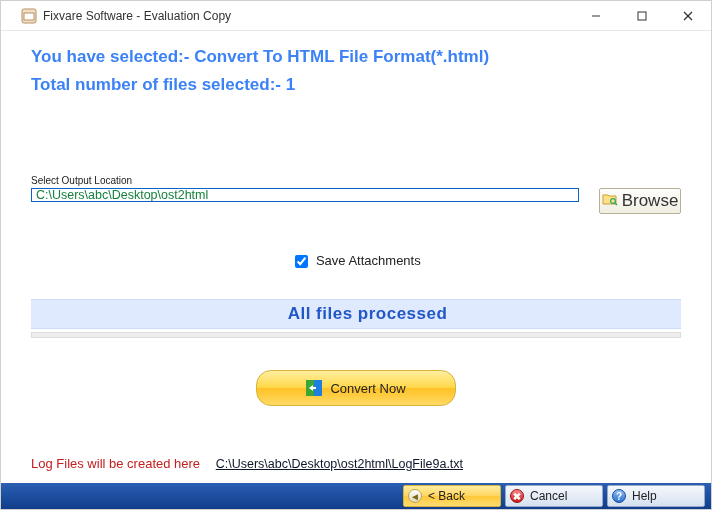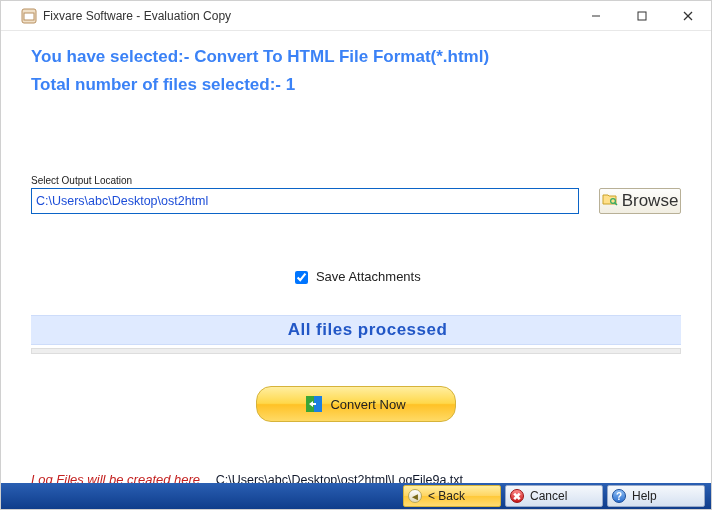--- a/index.html
+++ b/index.html
@@ -7,31 +7,31 @@
   .window { width: 712px; height: 510px; border: 1px solid #d0d0d0; position: relative; background: #fff; }
   .titlebar { height: 30px; display: flex; align-items: center; padding: 0 0 0 20px; border-bottom: 1px solid #e8e8e8; }
   .title-icon { width: 16px; height: 16px; display: inline-block; margin-right: 6px; }
   .title-text { font-size: 12px; color: #333; flex: 1; }
   .win-controls { display: flex; height: 100%; }
   .win-btn { width: 46px; height: 100%; display: flex; align-items: center; justify-content: center; font-size: 12px; color: #333; cursor: default; }
   .content { padding: 14px 30px 0 30px; }
   .info-line { color: #3b82f6; font-weight: bold; font-size: 17px; margin: 2px 0 8px 0; }
   .label-output { font-size: 10px; color: #222; margin-top: 80px; }
   .output-row { display: flex; align-items: stretch; margin-top: 2px; }
-  .output-input { flex: 1; height: 26px; border: 1px solid #0b64c7; padding: 2px 4px; font-size: 12.5px; color: #1d4ed8; outline: none; }
+  .output-input { flex: 1; height: 14px; border: 1px solid #0b64c7; padding: 2px 4px; font-size: 12.5px; color: #15803d; outline: none; }
   .browse-btn {
     width: 82px; height: 26px; margin-left: 20px;
     border: 1px solid #b8b097;
     background: linear-gradient(#fdfdfb, #f1eee2);
     display: flex; align-items: center; justify-content: center;
     font-size: 17px; color: #333; cursor: default;
     border-radius: 2px;
   }
   .browse-btn .icon { margin-right: 4px; }
-  .check-row { text-align: center; margin-top: 54px; font-size: 13px; color: #222; }
+  .check-row { text-align: center; margin-top: 38px; font-size: 13px; color: #222; }
   .check-row input { vertical-align: middle; margin-right: 4px; }
   .status-bar {
     margin-top: 28px; height: 30px; background: #dfeaff;
     color: #2257c6; font-size: 17px; font-weight: 600;
     display: flex; align-items: center; justify-content: center;
     border-top: 1px solid #cddcfa; border-bottom: 1px solid #cddcfa;
     letter-spacing: .5px;
     padding-left: 23px;
   }
   .progress { height: 6px; background: #eee; border: 1px solid #ddd; margin-top: 3px; }
@@ -40,21 +40,21 @@
     display: inline-flex; align-items: center; justify-content: center;
     width: 200px; height: 36px;
     border: 1px solid #d6b33a;
     border-radius: 15px;
     background: linear-gradient(#ffeea0 0%, #ffd84a 48%, #ffc226 52%, #ffda66 100%);
     font-size: 13px; color: #222; font-weight: 400;
     cursor: default;
   }
   .convert-icon { width: 16px; height: 16px; margin-right: 8px; }
   .log-row { margin-top: 50px; font-size: 13px; }
-  .log-label { color: #c3201f; font-style: italic; }
+  .log-label { color: #c3201f; }
   .log-link { color: #0f172a; text-decoration: underline; margin-left: 12px; cursor: default; font-size: 12.5px; }
   .footer {
     position: absolute; left: 0; right: 0; bottom: 0; height: 26px;
     background: linear-gradient(#2a5fb3, #0f3d8b);
     display: flex; justify-content: flex-end; align-items: center;
     padding: 0 6px;
   }
   .fbtn {
     width: 98px; height: 22px; margin-left: 4px;
     display: flex; align-items: center;

